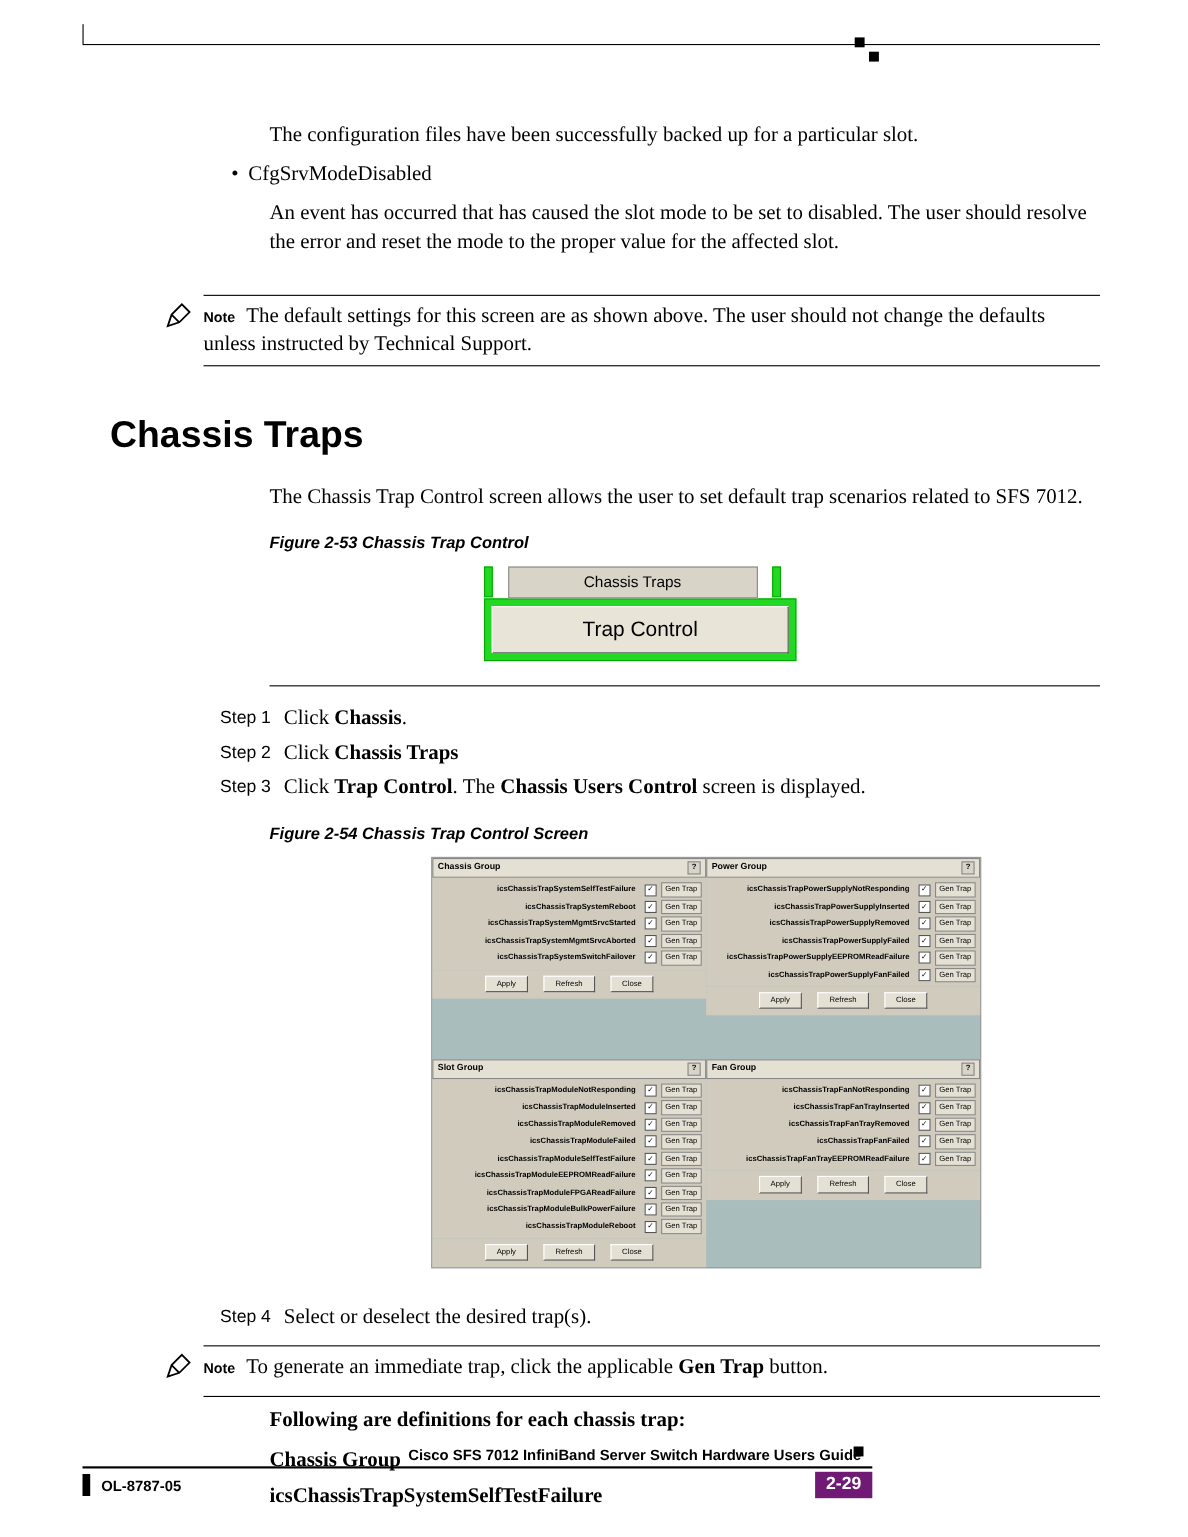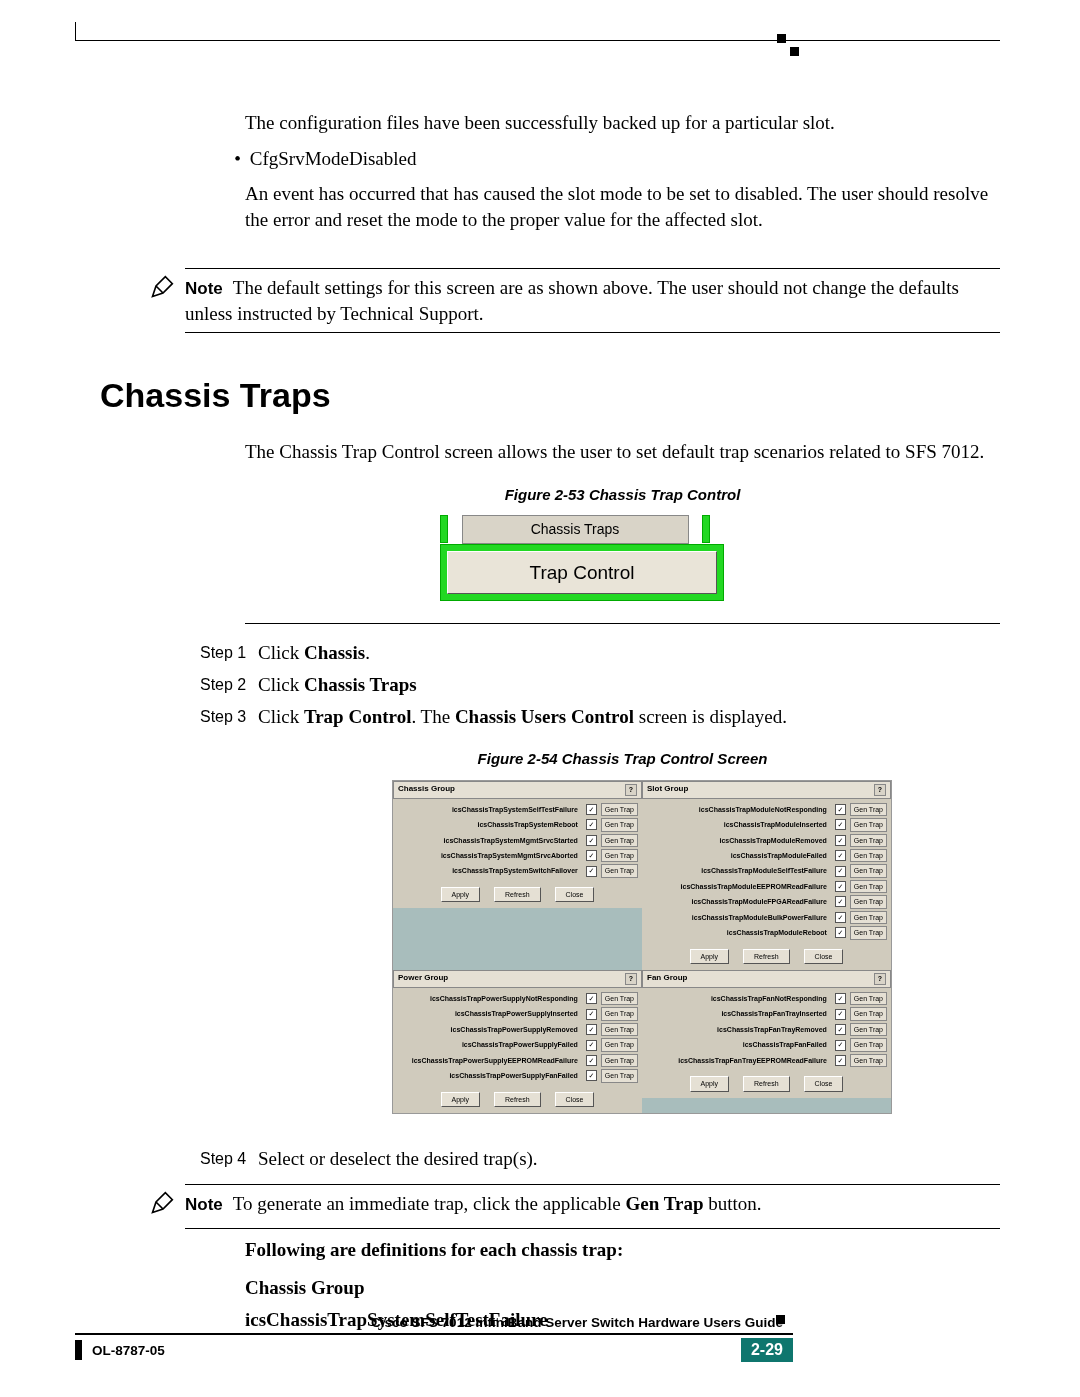--- a/index.html
+++ b/index.html
@@ -28,21 +28,21 @@
     top: 110px;
     width: 860px;
     font-size: 19px;
     line-height: 1.35;
   }
   .para-indent {
     margin-left: 105px;
     margin-bottom: 10px;
   }
   .bullet-row {
-    margin-left: 90px;
+    margin-left: 66px;
     margin-bottom: 10px;
   }
   .bullet-dot {
     display:inline-block;
     width: 15px;
     text-align:center;
   }
   .note-block {
     margin-top: 35px;
     margin-left: 0;
@@ -57,21 +57,21 @@
   }
   .note-icon svg { width:28px; height:28px; }
   .note-body {
     flex: 1;
     border-top: 1px solid #000;
     padding-top: 6px;
   }
   .note-label {
     font-family: Arial, Helvetica, sans-serif;
     font-weight: bold;
-    font-size: 17px;
+    font-size: 13px;
     margin-right: 10px;
   }
   .note-bottom-rule {
     border-bottom: 1px solid #000;
     margin-left: 45px;
     height:0;
     margin-top:6px;
   }
 
   .section-heading {
@@ -83,21 +83,20 @@
     margin-left: -40px;
   }
   .fig-caption {
     font-family: Arial, Helvetica, sans-serif;
     font-style: italic;
     font-weight: bold;
     font-size: 15px;
     margin-left: 105px;
     margin-top: 20px;
     margin-bottom: 10px;
-    text-align: center;
   }
   .figure-53 {
     margin-left: 300px;
     margin-top: 8px;
     margin-bottom: 20px;
   }
   .fig53-tab {
     width: 225px;
     background: #d9d4c8;
     border: 1px solid #888;
@@ -218,21 +217,21 @@
     font-family: Arial, Helvetica, sans-serif;
     font-weight:bold;
     font-size:13.5px;
     border-left: 7px solid #000;
     padding-left: 10px;
     height:20px;
     display:flex;
     align-items:center;
   }
   .footer-page {
-    background:#0f766e;
+    background:#701a75;
     color:#fff;
     font-family: Arial, Helvetica, sans-serif;
     font-weight:bold;
     font-size:16px;
     padding:3px 10px;
   }
   .footer-sq-r { width:9px; height:9px; background:#000; position:absolute; right:8px; top:0;}
 </style>
 </head>
 <body>
@@ -341,110 +340,110 @@
           <div class="f54-btns">
             <span class="f54-btn">Apply</span>
             <span class="f54-btn">Refresh</span>
             <span class="f54-btn">Close</span>
           </div>
           <div class="f54-empty"></div>
         </div>
 
         <div class="f54-panel">
           <div class="f54-hdr">
-              <span>Slot Group</span>
+              <span>Power Group</span>
               <span class="f54-q">?</span>
             </div>
-          <div class="f54-body" id="f54-slot">
-              <div class="f54-row">
-                <span class="f54-name">icsChassisTrapModuleNotResponding</span>
-                <span class="f54-chk">✓</span>
-                <span class="f54-gentrap">Gen Trap</span>
-              </div>
-              <div class="f54-row">
-                <span class="f54-name">icsChassisTrapModuleInserted</span>
-                <span class="f54-chk">✓</span>
-                <span class="f54-gentrap">Gen Trap</span>
-              </div>
-              <div class="f54-row">
-                <span class="f54-name">icsChassisTrapModuleRemoved</span>
-                <span class="f54-chk">✓</span>
-                <span class="f54-gentrap">Gen Trap</span>
-              </div>
-              <div class="f54-row">
-                <span class="f54-name">icsChassisTrapModuleFailed</span>
-                <span class="f54-chk">✓</span>
-                <span class="f54-gentrap">Gen Trap</span>
-              </div>
-              <div class="f54-row">
-                <span class="f54-name">icsChassisTrapModuleSelfTestFailure</span>
-                <span class="f54-chk">✓</span>
-                <span class="f54-gentrap">Gen Trap</span>
-              </div>
-              <div class="f54-row">
-                <span class="f54-name">icsChassisTrapModuleEEPROMReadFailure</span>
-                <span class="f54-chk">✓</span>
-                <span class="f54-gentrap">Gen Trap</span>
-              </div>
-              <div class="f54-row">
-                <span class="f54-name">icsChassisTrapModuleFPGAReadFailure</span>
-                <span class="f54-chk">✓</span>
-                <span class="f54-gentrap">Gen Trap</span>
-              </div>
-              <div class="f54-row">
-                <span class="f54-name">icsChassisTrapModuleBulkPowerFailure</span>
-                <span class="f54-chk">✓</span>
-                <span class="f54-gentrap">Gen Trap</span>
-              </div>
-              <div class="f54-row">
-                <span class="f54-name">icsChassisTrapModuleReboot</span>
+          <div class="f54-body" id="f54-power">
+              <div class="f54-row">
+                <span class="f54-name">icsChassisTrapPowerSupplyNotResponding</span>
+                <span class="f54-chk">✓</span>
+                <span class="f54-gentrap">Gen Trap</span>
+              </div>
+              <div class="f54-row">
+                <span class="f54-name">icsChassisTrapPowerSupplyInserted</span>
+                <span class="f54-chk">✓</span>
+                <span class="f54-gentrap">Gen Trap</span>
+              </div>
+              <div class="f54-row">
+                <span class="f54-name">icsChassisTrapPowerSupplyRemoved</span>
+                <span class="f54-chk">✓</span>
+                <span class="f54-gentrap">Gen Trap</span>
+              </div>
+              <div class="f54-row">
+                <span class="f54-name">icsChassisTrapPowerSupplyFailed</span>
+                <span class="f54-chk">✓</span>
+                <span class="f54-gentrap">Gen Trap</span>
+              </div>
+              <div class="f54-row">
+                <span class="f54-name">icsChassisTrapPowerSupplyEEPROMReadFailure</span>
+                <span class="f54-chk">✓</span>
+                <span class="f54-gentrap">Gen Trap</span>
+              </div>
+              <div class="f54-row">
+                <span class="f54-name">icsChassisTrapPowerSupplyFanFailed</span>
                 <span class="f54-chk">✓</span>
                 <span class="f54-gentrap">Gen Trap</span>
               </div>
             </div>
           <div class="f54-btns">
             <span class="f54-btn">Apply</span>
             <span class="f54-btn">Refresh</span>
             <span class="f54-btn">Close</span>
           </div>
         </div>
 
         <div class="f54-panel">
           <div class="f54-hdr">
-              <span>Power Group</span>
+              <span>Slot Group</span>
               <span class="f54-q">?</span>
             </div>
-          <div class="f54-body" id="f54-power">
-              <div class="f54-row">
-                <span class="f54-name">icsChassisTrapPowerSupplyNotResponding</span>
-                <span class="f54-chk">✓</span>
-                <span class="f54-gentrap">Gen Trap</span>
-              </div>
-              <div class="f54-row">
-                <span class="f54-name">icsChassisTrapPowerSupplyInserted</span>
-                <span class="f54-chk">✓</span>
-                <span class="f54-gentrap">Gen Trap</span>
-              </div>
-              <div class="f54-row">
-                <span class="f54-name">icsChassisTrapPowerSupplyRemoved</span>
-                <span class="f54-chk">✓</span>
-                <span class="f54-gentrap">Gen Trap</span>
-              </div>
-              <div class="f54-row">
-                <span class="f54-name">icsChassisTrapPowerSupplyFailed</span>
-                <span class="f54-chk">✓</span>
-                <span class="f54-gentrap">Gen Trap</span>
-              </div>
-              <div class="f54-row">
-                <span class="f54-name">icsChassisTrapPowerSupplyEEPROMReadFailure</span>
-                <span class="f54-chk">✓</span>
-                <span class="f54-gentrap">Gen Trap</span>
-              </div>
-              <div class="f54-row">
-                <span class="f54-name">icsChassisTrapPowerSupplyFanFailed</span>
+          <div class="f54-body" id="f54-slot">
+              <div class="f54-row">
+                <span class="f54-name">icsChassisTrapModuleNotResponding</span>
+                <span class="f54-chk">✓</span>
+                <span class="f54-gentrap">Gen Trap</span>
+              </div>
+              <div class="f54-row">
+                <span class="f54-name">icsChassisTrapModuleInserted</span>
+                <span class="f54-chk">✓</span>
+                <span class="f54-gentrap">Gen Trap</span>
+              </div>
+              <div class="f54-row">
+                <span class="f54-name">icsChassisTrapModuleRemoved</span>
+                <span class="f54-chk">✓</span>
+                <span class="f54-gentrap">Gen Trap</span>
+              </div>
+              <div class="f54-row">
+                <span class="f54-name">icsChassisTrapModuleFailed</span>
+                <span class="f54-chk">✓</span>
+                <span class="f54-gentrap">Gen Trap</span>
+              </div>
+              <div class="f54-row">
+                <span class="f54-name">icsChassisTrapModuleSelfTestFailure</span>
+                <span class="f54-chk">✓</span>
+                <span class="f54-gentrap">Gen Trap</span>
+              </div>
+              <div class="f54-row">
+                <span class="f54-name">icsChassisTrapModuleEEPROMReadFailure</span>
+                <span class="f54-chk">✓</span>
+                <span class="f54-gentrap">Gen Trap</span>
+              </div>
+              <div class="f54-row">
+                <span class="f54-name">icsChassisTrapModuleFPGAReadFailure</span>
+                <span class="f54-chk">✓</span>
+                <span class="f54-gentrap">Gen Trap</span>
+              </div>
+              <div class="f54-row">
+                <span class="f54-name">icsChassisTrapModuleBulkPowerFailure</span>
+                <span class="f54-chk">✓</span>
+                <span class="f54-gentrap">Gen Trap</span>
+              </div>
+              <div class="f54-row">
+                <span class="f54-name">icsChassisTrapModuleReboot</span>
                 <span class="f54-chk">✓</span>
                 <span class="f54-gentrap">Gen Trap</span>
               </div>
             </div>
           <div class="f54-btns">
             <span class="f54-btn">Apply</span>
             <span class="f54-btn">Refresh</span>
             <span class="f54-btn">Close</span>
           </div>
         </div>

